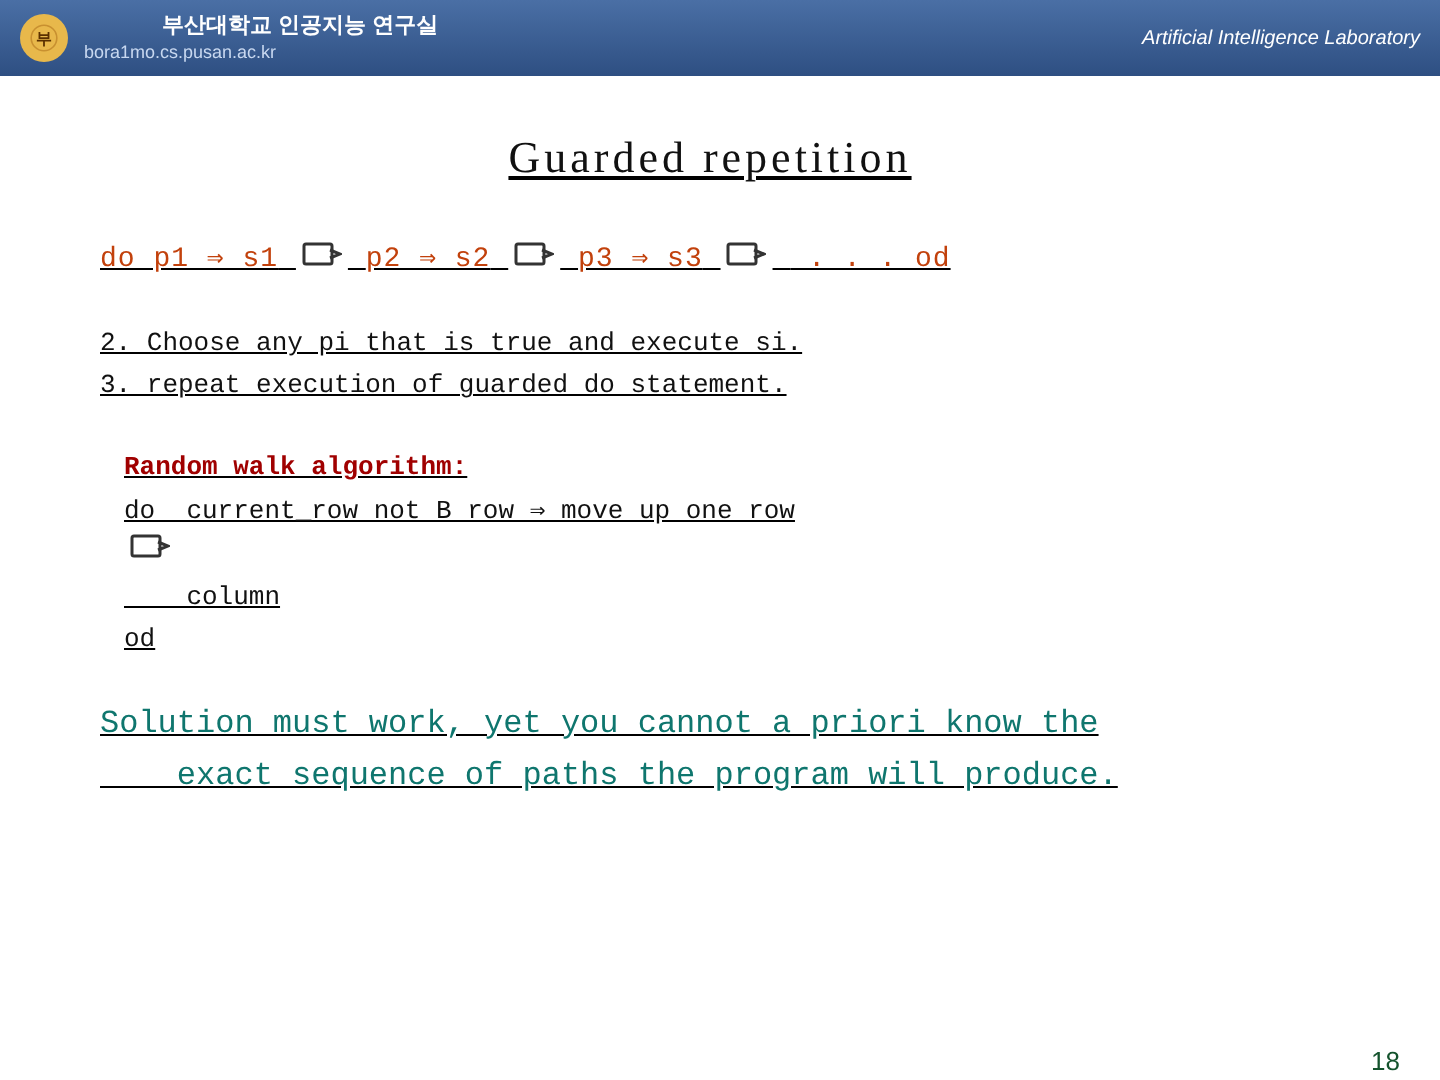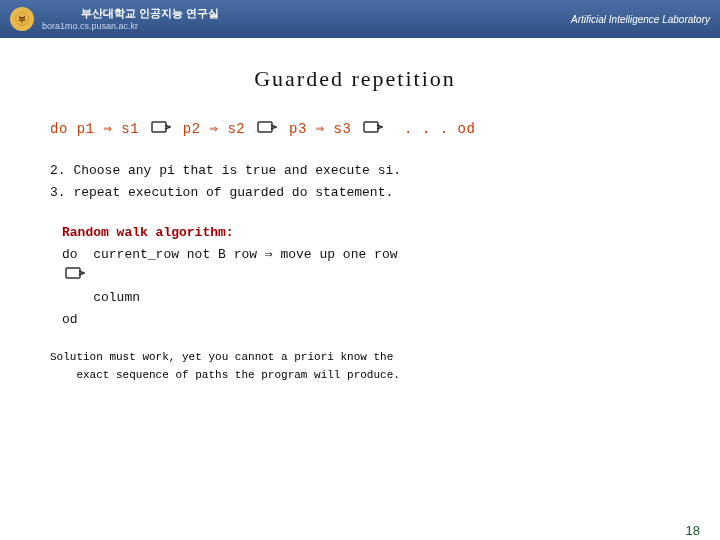--- a/index.html
+++ b/index.html
@@ -69,20 +69,21 @@
     .header-right {
       color: #ffffff;
       font-size: 10px;
       font-family: Arial, sans-serif;
       font-style: italic;
     }
 
     
     .content {
       padding: 28px 60px 20px 50px;
+      text-decoration: underline;
     }
 
     .slide-title {
       text-align: center;
       font-size: 22px;
       font-family: 'Times New Roman', Times, serif;
       font-weight: normal;
       letter-spacing: 2px;
       margin-bottom: 28px;
       color: #111111;
@@ -125,22 +126,22 @@
       margin-bottom: 4px;
     }
 
     .random-body {
       font-size: 13px;
       color: #111111;
       line-height: 1.65;
     }
 
     .solution-section {
-      font-size: 11px;
-      color: #000000;
+      font-size: 16px;
+      color: #0f766e;
       line-height: 1.65;
       margin-top: 4px;
     }
 
     .page-number {
       position: absolute;
       bottom: 2px;
       right: 20px;
       font-size: 13px;
       font-family: Arial, sans-serif;

